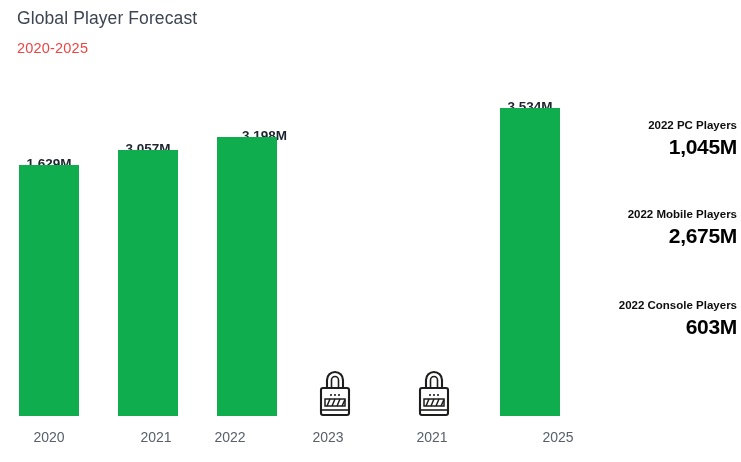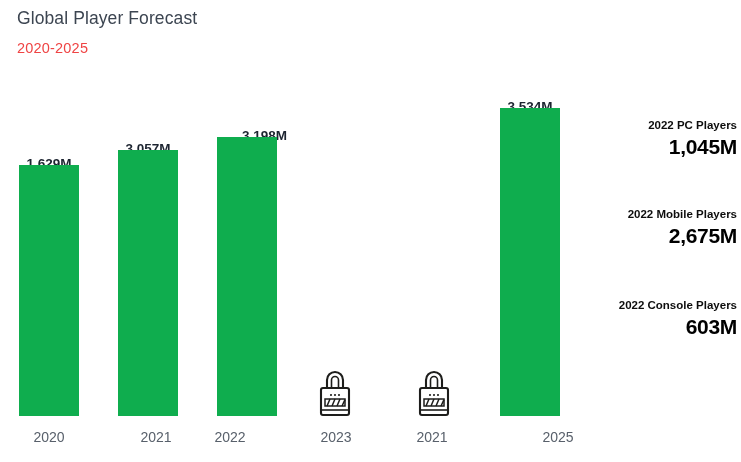--- a/index.html
+++ b/index.html
@@ -118,21 +118,21 @@
         <circle cx="25" cy="29" r="1.05" fill="#1d1d1b"></circle>
         <rect x="11" y="33" width="20" height="7" stroke="#1d1d1b" stroke-width="1.5" fill="none"></rect>
         <path d="M13 40 L16 33 M18 40 L21 33 M23 40 L26 33 M28 40 L31 33.6" stroke="#1d1d1b" stroke-width="1.5"></path>
         <path d="M7 44 H35" stroke="#1d1d1b" stroke-width="1.6"></path>
       </svg>
     </div>
 
     <div class="xtick" style="left:9px;width:80px;">2020</div>
     <div class="xtick" style="left:116px;width:80px;">2021</div>
     <div class="xtick" style="left:190px;width:80px;">2022</div>
-    <div class="xtick" style="left:296px;width:80px;">2023</div>
+    <div class="xtick" style="left:288px;width:80px;">2023</div>
     <div class="xtick" style="left:392px;width:80px;">2021</div>
     <div class="xtick" style="left:518px;width:80px;">2025</div>
   </div>
 
   <div class="stats">
 
     <div class="stat" style="top:118px;">
       <div class="stat-label">2022 PC Players</div>
       <div class="stat-value">1,045M</div>
     </div>

